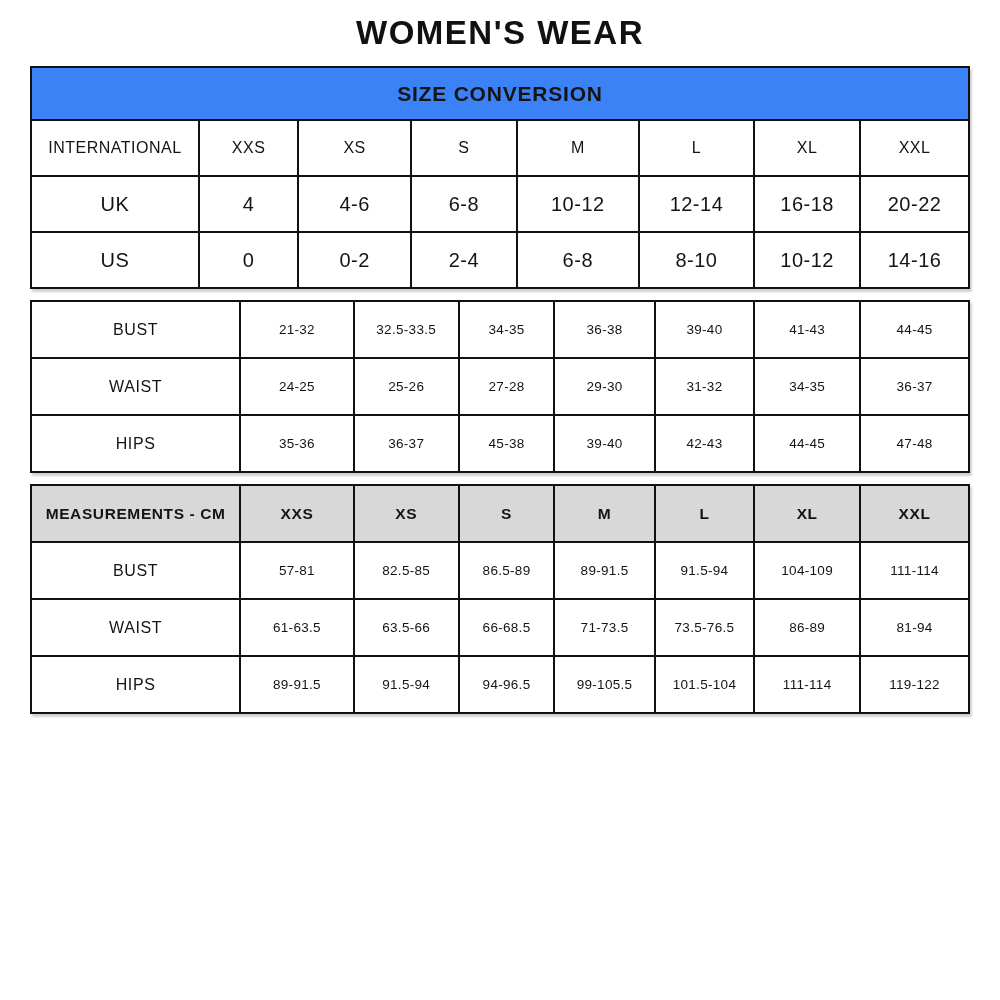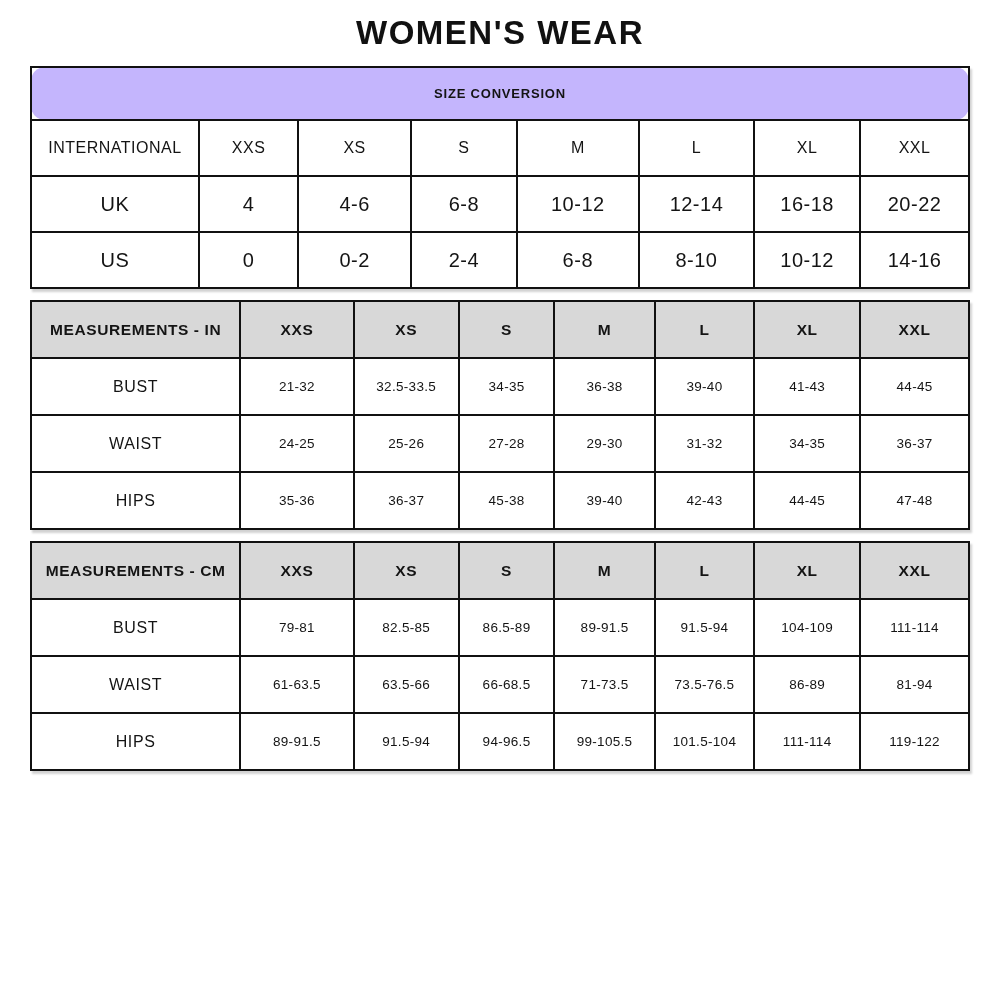--- a/index.html
+++ b/index.html
@@ -29,26 +29,25 @@
   table.tbl:last-child { margin-bottom: 0; padding-left: 32px; }
   .tbl td, .tbl th {
     border: 2.5px solid #111;
     text-align: center;
     vertical-align: middle;
     padding: 2px 4px;
     overflow: hidden;
   }
   
   .tbl-size .banner-cell {
-    background: #c4b5fd;
+    background: #3b82f6;
     height: 53px;
     font-weight: 700;
-    font-size: 13px;
+    font-size: 21px;
     letter-spacing: 0.8px;
-    border-radius: 14px;
   }
   .tbl-size .hdr-cell { height: 56px; font-size: 16px; font-weight: 400; letter-spacing: 0.5px; }
   .tbl-size .data-cell, .tbl-size .label-cell { height: 56px; font-size: 20px; font-weight: 400; letter-spacing: 0.5px; }
   
   .tbl-meas .hdr-cell {
     background: #d8d8d8;
     height: 57px;
     font-weight: 700;
     font-size: 15.5px;
     letter-spacing: 0.6px;
@@ -116,30 +115,20 @@
         <col style="width: 12.1%;">
         <col style="width: 11.2%;">
         <col style="width: 10.2%;">
         <col style="width: 10.7%;">
         <col style="width: 10.6%;">
         <col style="width: 11.3%;">
         <col style="width: 11.6%;">
       </colgroup>
       <tbody>
         <tr>
-          <td class="hdr-cell">MEASUREMENTS - IN</td>
-          <td class="hdr-cell">XXS</td>
-          <td class="hdr-cell">XS</td>
-          <td class="hdr-cell">S</td>
-          <td class="hdr-cell">M</td>
-          <td class="hdr-cell">L</td>
-          <td class="hdr-cell">XL</td>
-          <td class="hdr-cell">XXL</td>
-        </tr>
-        <tr>
           <td class="label-cell">BUST</td>
           <td class="data-cell">21-32</td>
           <td class="data-cell">32.5-33.5</td>
           <td class="data-cell">34-35</td>
           <td class="data-cell">36-38</td>
           <td class="data-cell">39-40</td>
           <td class="data-cell">41-43</td>
           <td class="data-cell">44-45</td>
         </tr>
         <tr>
@@ -182,21 +171,21 @@
           <td class="hdr-cell">XXS</td>
           <td class="hdr-cell">XS</td>
           <td class="hdr-cell">S</td>
           <td class="hdr-cell">M</td>
           <td class="hdr-cell">L</td>
           <td class="hdr-cell">XL</td>
           <td class="hdr-cell">XXL</td>
         </tr>
         <tr>
           <td class="label-cell">BUST</td>
-          <td class="data-cell">79-81</td>
+          <td class="data-cell">57-81</td>
           <td class="data-cell">82.5-85</td>
           <td class="data-cell">86.5-89</td>
           <td class="data-cell">89-91.5</td>
           <td class="data-cell">91.5-94</td>
           <td class="data-cell">104-109</td>
           <td class="data-cell">111-114</td>
         </tr>
         <tr>
           <td class="label-cell">WAIST</td>
           <td class="data-cell">61-63.5</td>

